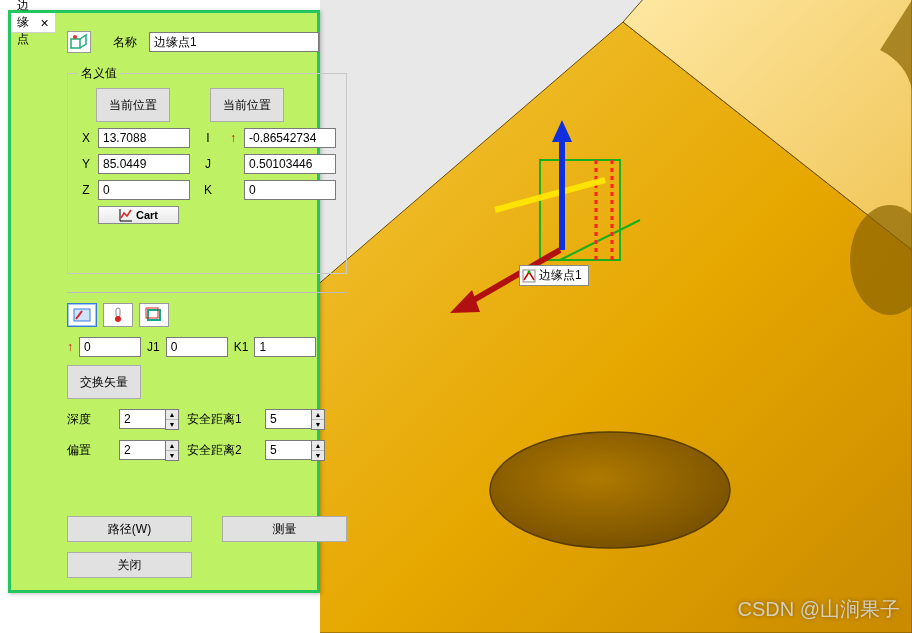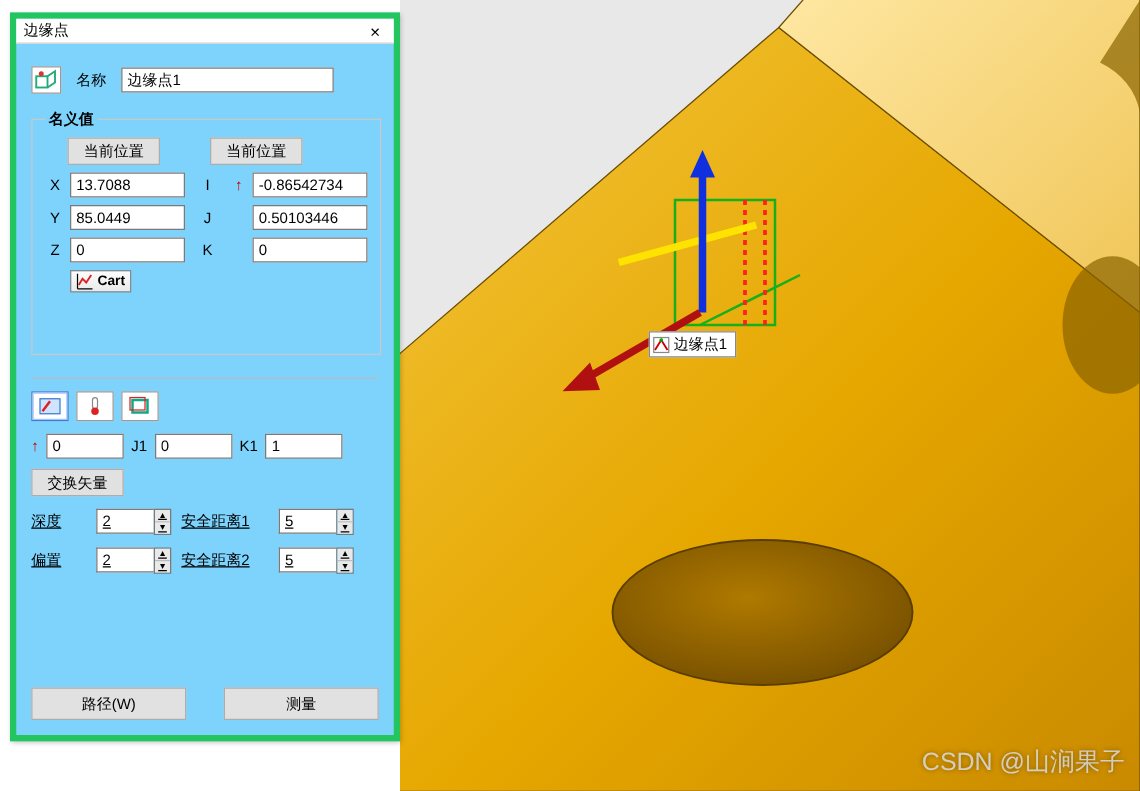--- a/index.html
+++ b/index.html
@@ -31,105 +31,105 @@
     font-size: 12px;
   }
   .mini-icon {
     width: 14px; height: 14px; display:inline-block;
   }
   
   .dialog {
     position: absolute;
     left: 8px; top: 10px;
     width: 312px; height: 583px;
-    background: #7dd3fc;
-    border: 5px solid #22c55e;
+    background: #bef264;
+    border: 3px solid #22c55e;
     box-shadow: 1px 1px 4px rgba(0,0,0,.25);
-    display: flex; flex-direction: column;
+    display: flex; flex-direction: row;
   }
   .titlebar {
     height: 20px;
     background: #fff;
     border-bottom: 1px solid #d0d0d0;
     display: flex; align-items: center; justify-content: space-between;
     padding: 0 4px 0 6px;
     font-size: 12px;
   }
   .close-x {
     font-family: Arial, sans-serif;
     font-size: 14px;
     width: 22px; text-align: center;
     cursor: pointer;
   }
   .body { padding: 10px 12px 8px 12px; flex:1; position:relative; }
   .row { display: flex; align-items: center; gap: 6px; margin-bottom: 6px; }
   .name-row { margin-top: 8px; margin-bottom: 12px; }
-  .name-label { margin-left: 6px; margin-right: 6px; text-align: center; }
+  .name-label { margin-left: 16px; margin-right: 6px; text-align: center; }
   .icon-box {
     width: 24px; height: 22px;
     border: 1px solid #999;
     background: #fff;
     display:flex; align-items:center; justify-content:center;
   }
   input[type="text"] {
     height: 20px;
     border: 1px solid #7a7a7a;
     background: #fff;
     font: inherit;
     padding: 1px 4px;
   }
   fieldset.nominal {
     border: 1px solid #c8c8c8;
     padding: 6px 10px 48px 10px;
     margin: 0;
   }
-  fieldset.nominal legend { padding: 0 3px; font-weight: bold; }
+  fieldset.nominal legend { padding: 0 3px; }
   .btn {
-    height: 22px;
+    height: 34px;
     min-width: 74px;
     background: #e1e1e1;
     border: 1px solid #adadad;
     cursor: pointer;
     font: inherit;
     padding: 0 10px;
   }
   .nominal-cols {
     display: grid;
     grid-template-columns: 16px 92px 28px 14px 92px;
     column-gap: 4px; row-gap: 6px;
     align-items: center;
     margin-top: 6px;
   }
   .axis-lbl { text-align:center; }
   .arrow-up { color:#c00; font-weight:bold; font-size:12px; text-align:center; }
   .cart-btn {
     display:inline-flex; align-items:center; gap:3px;
     background: linear-gradient(#fdfdfd,#e9e9e9);
     border:1px solid #8a8a8a;
-    padding:1px 4px; font-weight:bold; font-size:11px;
+    padding:1px 20px; font-weight:bold; font-size:11px;
     cursor:pointer;
     margin-left: 20px; margin-top: 6px;
   }
   .chart-glyph {
     width:14px; height:14px; display:inline-block;
   }
   hr.sep { border:none; border-top:1px solid #bbb; margin:18px 0 10px 0; }
   .tab-icons { display:flex; gap:6px; margin-bottom:10px; }
   .tab-icon {
     width:30px; height:24px; border:1px solid #999; background:#fff;
     display:flex; align-items:center; justify-content:center;
     cursor:pointer;
   }
   .tab-icon.active { border-color:#3a7bd5; box-shadow:0 0 0 1px #9ec7ff inset; }
   .vec-row { display:flex; align-items:center; gap:6px; margin-bottom:8px; }
   .swap-right { display:flex; justify-content:flex-start; margin-bottom:10px; }
   .param-grid {
     display:grid;
     grid-template-columns: 44px 60px 70px 60px;
-    column-gap:8px; row-gap:10px; align-items:center;text-decoration:underline;
+    column-gap:8px; row-gap:10px; align-items:center;
   }
   .spin {
     display:flex; align-items:stretch;
   }
   .spin input { width:46px; height:20px; border-right:none; }
   .spin .sb {
     width:14px; display:flex; flex-direction:column;
     border:1px solid #7a7a7a;
   }
   .spin .sb div {
@@ -335,17 +335,18 @@
         <div class="sb">
             <div>▲</div>
             <div>▼</div>
           </div>
       </div>
     </div>
 
     <div class="bottom-btns">
       <button class="btn">路径(W)</button>
       <button class="btn">测量</button>
+      <button class="btn">关闭</button>
     </div>
   </div>
 </div>
 
 <div class="watermark">CSDN @山涧果子</div>
 
 </body></html>

